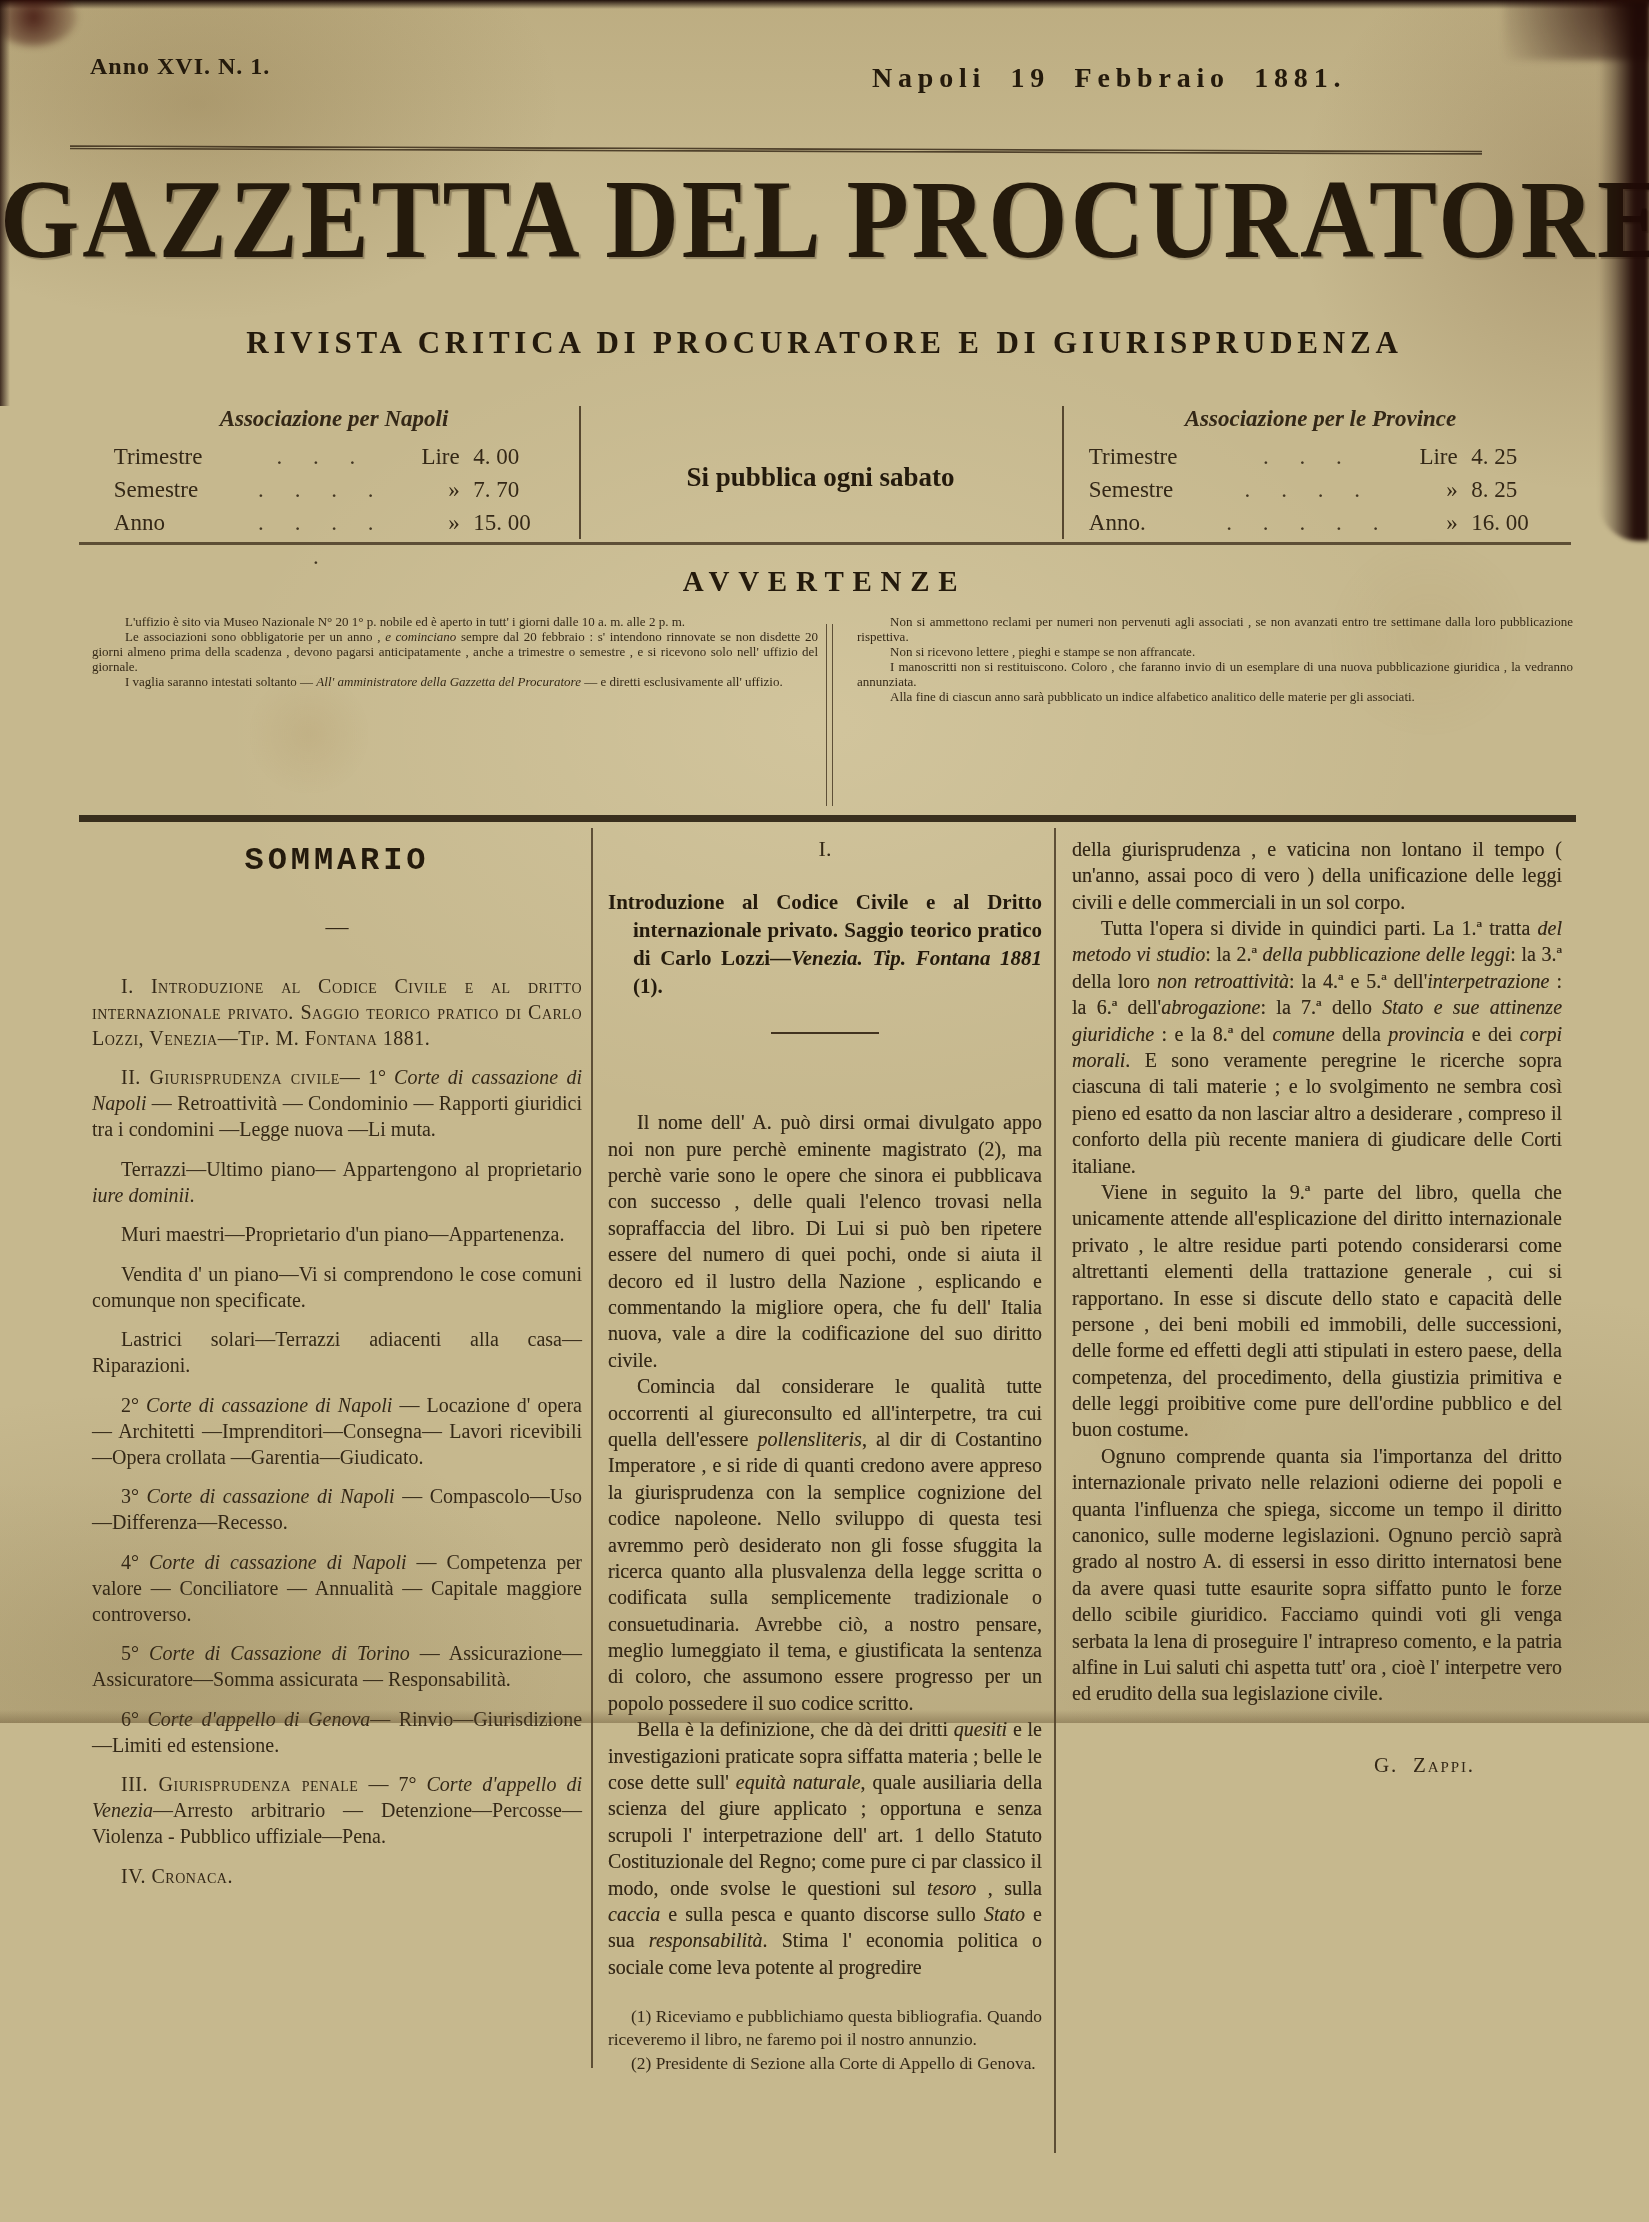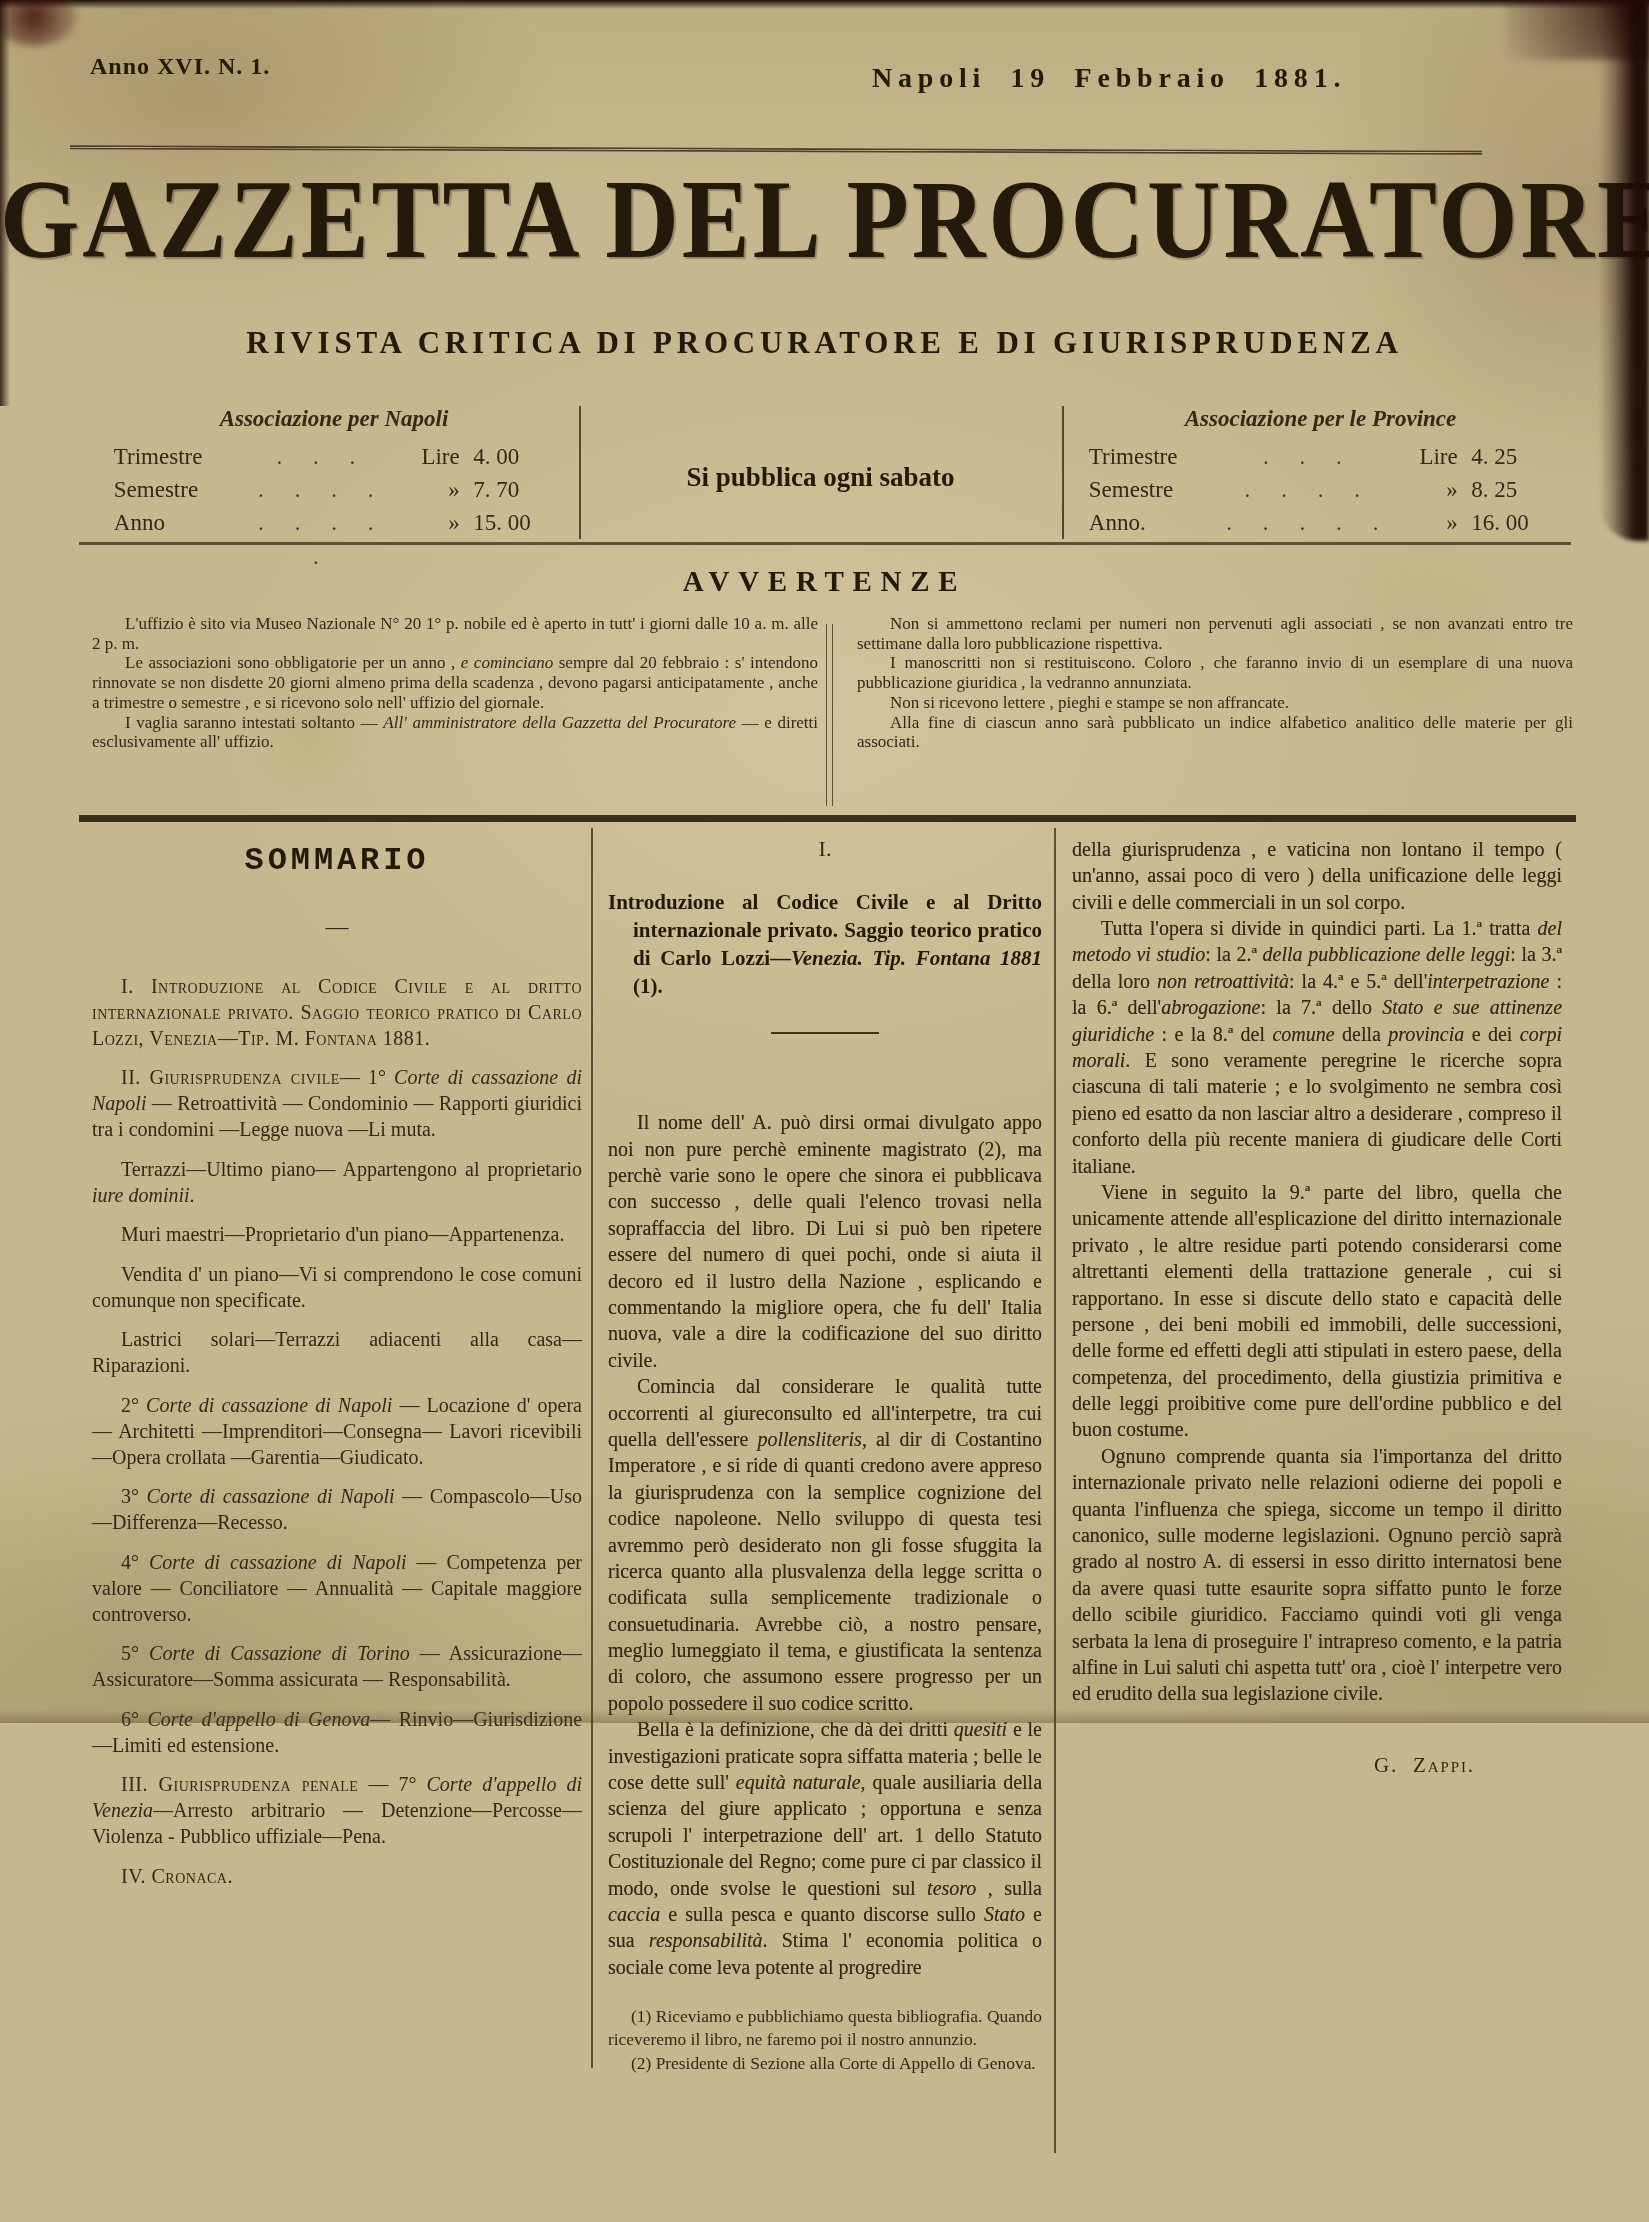--- a/index.html
+++ b/index.html
@@ -68,21 +68,21 @@
   .subrow .val{min-width:81px;text-align:left;}
   .schedule{position:absolute;left:579px;top:462px;width:483px;text-align:center;
     font-size:27px;font-weight:bold;color:var(--ink-strong,#241a0c);}
   .vrule{position:absolute;width:1.9px;background:var(--rule,#42331f);opacity:.85;}
   .vr-left{left:579px;top:406px;height:133px;}
   .vr-right{left:1062px;top:406px;height:133px;}
 
   
   .avv-title{position:absolute;left:0;top:565px;width:1649px;text-align:center;
     font-size:29px;font-weight:bold;letter-spacing:8.7px;color:var(--ink-strong,#241a0c);}
-  .avv-col{position:absolute;top:614px;text-align:justify;font-size:17px;line-height:1.16;}
+  .avv-col{position:absolute;top:614px;text-align:justify;font-size:13px;line-height:1.16;}
   .avv-left{left:92px;width:726px;}
   .avv-right{left:857px;width:716px;}
   .avp{margin:0;text-indent:33px;}
   .avv-divider{position:absolute;left:826px;top:624px;height:182px;width:4.8px;
     border-left:1.9px solid var(--rule,#42331f);border-right:1.9px solid var(--rule,#42331f);opacity:.8;}
 
   
   .col{position:absolute;top:832px;}
   .col1{left:92px;width:490px;}
   .col2{left:608px;width:434px;}
@@ -178,22 +178,22 @@
 
   <div class="avv-title">AVVERTENZE</div>
   <div class="avv-col avv-left">
     <p class="avp">L'uffizio è sito via Museo Nazionale N° 20 1° p. nobile ed è aperto in tutt' i giorni dalle 10 a. m. alle 2 p. m.</p>
     <p class="avp">Le associazioni sono obbligatorie per un anno , <i>e cominciano</i> sempre dal 20 febbraio : s' intendono rinnovate se non disdette 20 giorni almeno prima della scadenza , devono pagarsi anticipatamente , anche a trimestre o semestre , e si ricevono solo nell' uffizio del giornale.</p>
     <p class="avp">I vaglia saranno intestati soltanto — <i>All' amministratore della Gazzetta del Procuratore</i> — e diretti esclusivamente all' uffizio.</p>
   </div>
   <div class="avv-divider"></div>
   <div class="avv-col avv-right">
     <p class="avp">Non si ammettono reclami per numeri non pervenuti agli associati , se non avanzati entro tre settimane dalla loro pubblicazione rispettiva.</p>
+    <p class="avp">Non si ricevono lettere , pieghi e stampe se non affrancate.</p>
     <p class="avp">I manoscritti non si restituiscono. Coloro , che faranno invio di un esemplare di una nuova pubblicazione giuridica , la vedranno annunziata.</p>
-    <p class="avp">Non si ricevono lettere , pieghi e stampe se non affrancate.</p>
     <p class="avp">Alla fine di ciascun anno sarà pubblicato un indice alfabetico analitico delle materie per gli associati.</p>
   </div>
 
   <div class="hrule rule-heavy"></div>
 
   <div class="col col1">
     <div class="sommario-title">SOMMARIO</div>
     <div class="sommario-dash">—</div>
     <div class="som-items">
       <p class="som-item"><span class="sc">I. Introduzione al Codice Civile e al dritto internazionale privato. Saggio teorico pratico di Carlo Lozzi, Venezia—Tip. M. Fontana 1881.</span></p>

